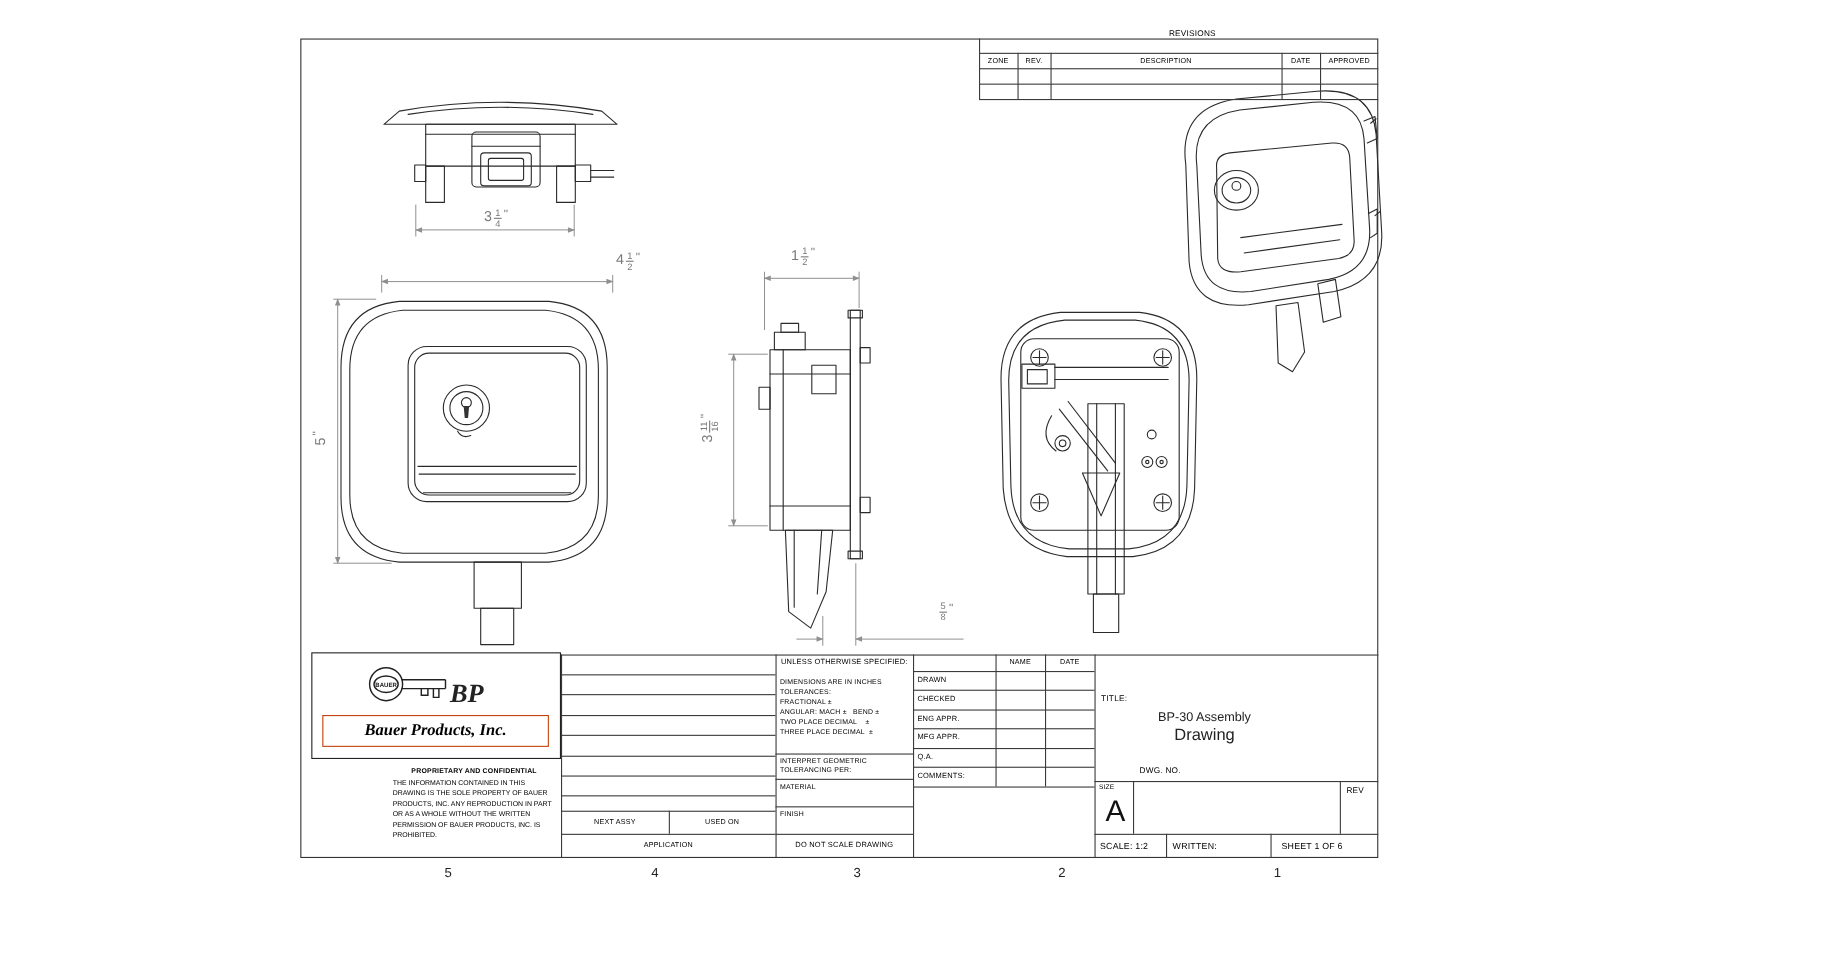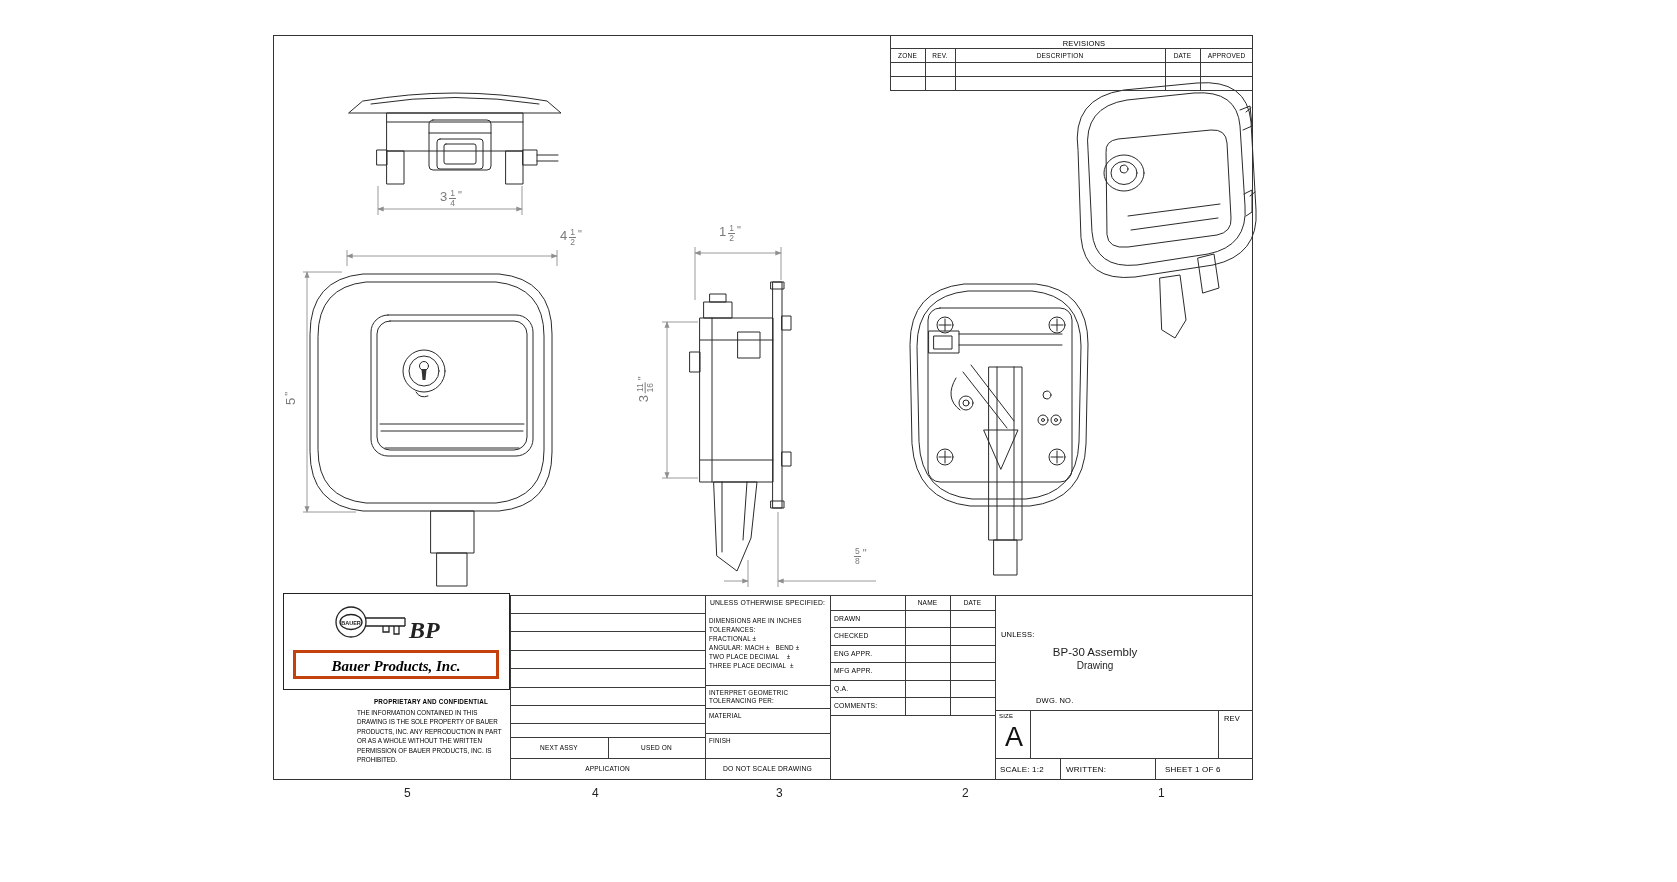--- a/index.html
+++ b/index.html
@@ -216,21 +216,21 @@
 
 <div class="hl" style="left:890px;top:48px;width:363px"></div>
 <div class="hl" style="left:890px;top:62px;width:363px"></div>
 <div class="hl" style="left:890px;top:76px;width:363px"></div>
 <div class="hl" style="left:890px;top:90px;width:363px"></div>
 <div class="vl" style="left:890px;top:35px;height:55px"></div>
 <div class="vl" style="left:925px;top:48px;height:42px"></div>
 <div class="vl" style="left:955px;top:48px;height:42px"></div>
 <div class="vl" style="left:1165px;top:48px;height:42px"></div>
 <div class="vl" style="left:1200px;top:48px;height:42px"></div>
-<div class="lbl c" style="left:890px;top:39px;width:388px;font-size:7.5px">REVISIONS</div>
+<div class="lbl c" style="left:890px;top:26px;width:388px;font-size:7.5px">REVISIONS</div>
 <div class="lbl c" style="left:890px;top:52px;width:35px;font-size:6.5px">ZONE</div>
 <div class="lbl c" style="left:925px;top:52px;width:30px;font-size:6.5px">REV.</div>
 <div class="lbl c" style="left:955px;top:52px;width:210px;font-size:6.5px">DESCRIPTION</div>
 <div class="lbl c" style="left:1165px;top:52px;width:35px;font-size:6.5px">DATE</div>
 <div class="lbl c" style="left:1200px;top:52px;width:53px;font-size:6.5px">APPROVED</div>
 
 <div class="hl" style="left:510px;top:595px;width:743px"></div>
 <div class="vl" style="left:510px;top:595px;height:185px"></div>
 <div class="vl" style="left:705px;top:595px;height:185px"></div>
 <div class="vl" style="left:830px;top:595px;height:185px"></div>
@@ -274,21 +274,21 @@
 <svg style="left:283px;top:596px" width="227" height="52" viewBox="0 0 227 52">
   <g stroke="#222" fill="none" stroke-width="1.3">
     <circle cx="68" cy="26" r="15"></circle>
     <ellipse cx="68" cy="26" rx="11" ry="7.5"></ellipse>
     <path d="M82,22 L122,22 M82,30 L122,30 M122,22 L122,30"></path>
     <path d="M100,30 l0,6 l6,0 l0,-6 M111,30 l0,8 l5,0 l0,-8"></path>
   </g>
   <text x="68" y="28.5" text-anchor="middle" font-size="5.5" font-weight="bold" fill="#222">BAUER</text>
   <text x="126" y="42" font-size="24" font-style="italic" font-weight="bold" fill="#222" font-family="Liberation Serif, serif">BP</text>
 </svg>
-<div class="abs serif-it c" style="left:293px;top:650px;width:206px;height:29px;border:3px solid #c2410c;font-size:15px;line-height:27px">Bauer Products, Inc.</div>
+<div class="abs serif-it c" style="left:293px;top:650px;width:206px;height:29px;border:1px solid #c2410c;font-size:15px;line-height:27px">Bauer Products, Inc.</div>
 
 <div class="lbl tiny c" style="left:355px;top:698px;width:152px;font-weight:bold">PROPRIETARY AND CONFIDENTIAL</div>
 <div class="abs tiny" style="left:357px;top:708px;width:150px;line-height:1.5;font-size:6.3px">THE INFORMATION CONTAINED IN THIS DRAWING IS THE SOLE PROPERTY OF BAUER PRODUCTS, INC. ANY REPRODUCTION IN PART OR AS A WHOLE WITHOUT THE WRITTEN PERMISSION OF BAUER PRODUCTS, INC. IS PROHIBITED.</div>
 
 <div class="lbl c" style="left:510px;top:744px;width:98px;font-size:6.5px">NEXT ASSY</div>
 <div class="lbl c" style="left:608px;top:744px;width:97px;font-size:6.5px">USED ON</div>
 <div class="lbl c" style="left:510px;top:765px;width:195px;font-size:6.5px">APPLICATION</div>
 
 <div class="lbl tiny c" style="left:705px;top:599px;width:125px;font-size:6.8px">UNLESS OTHERWISE SPECIFIED:</div>
 <div class="lbl tiny" style="left:709px;top:617px">DIMENSIONS ARE IN INCHES</div>
@@ -305,23 +305,23 @@
 
 <div class="lbl c" style="left:905px;top:599px;width:45px;font-size:6.5px">NAME</div>
 <div class="lbl c" style="left:950px;top:599px;width:45px;font-size:6.5px">DATE</div>
 <div class="lbl" style="left:834px;top:615px;font-size:6.8px">DRAWN</div>
 <div class="lbl" style="left:834px;top:632px;font-size:6.8px">CHECKED</div>
 <div class="lbl" style="left:834px;top:650px;font-size:6.8px">ENG APPR.</div>
 <div class="lbl" style="left:834px;top:667px;font-size:6.8px">MFG APPR.</div>
 <div class="lbl" style="left:834px;top:685px;font-size:6.8px">Q.A.</div>
 <div class="lbl" style="left:834px;top:702px;font-size:6.8px">COMMENTS:</div>
 
-<div class="lbl" style="left:1001px;top:630px;font-size:7.5px">UNLESS:</div>
+<div class="lbl" style="left:1001px;top:630px;font-size:7.5px">TITLE:</div>
 <div class="abs c" style="left:995px;top:646px;width:200px;font-size:11.5px;color:#222">BP-30 Assembly</div>
-<div class="abs c" style="left:995px;top:660px;width:200px;font-size:10px;color:#222">Drawing</div>
+<div class="abs c" style="left:995px;top:660px;width:200px;font-size:15px;color:#222">Drawing</div>
 <div class="lbl" style="left:999px;top:713px;font-size:6px">SIZE</div>
 <div class="abs" style="left:1005px;top:722px;font-size:27px;color:#111">A</div>
 <div class="lbl" style="left:1036px;top:696px;font-size:7.5px">DWG. NO.</div>
 <div class="lbl" style="left:1224px;top:714px;font-size:7.5px">REV</div>
 <div class="lbl" style="left:1000px;top:765px;font-size:8px">SCALE: 1:2</div>
 <div class="lbl" style="left:1066px;top:765px;font-size:8px">WRITTEN:</div>
 <div class="lbl" style="left:1165px;top:765px;font-size:8px">SHEET 1 OF 6</div>
 
 <div class="abs" style="left:404px;top:786px;font-size:12px;color:#222">5</div>
 <div class="abs" style="left:592px;top:786px;font-size:12px;color:#222">4</div>

